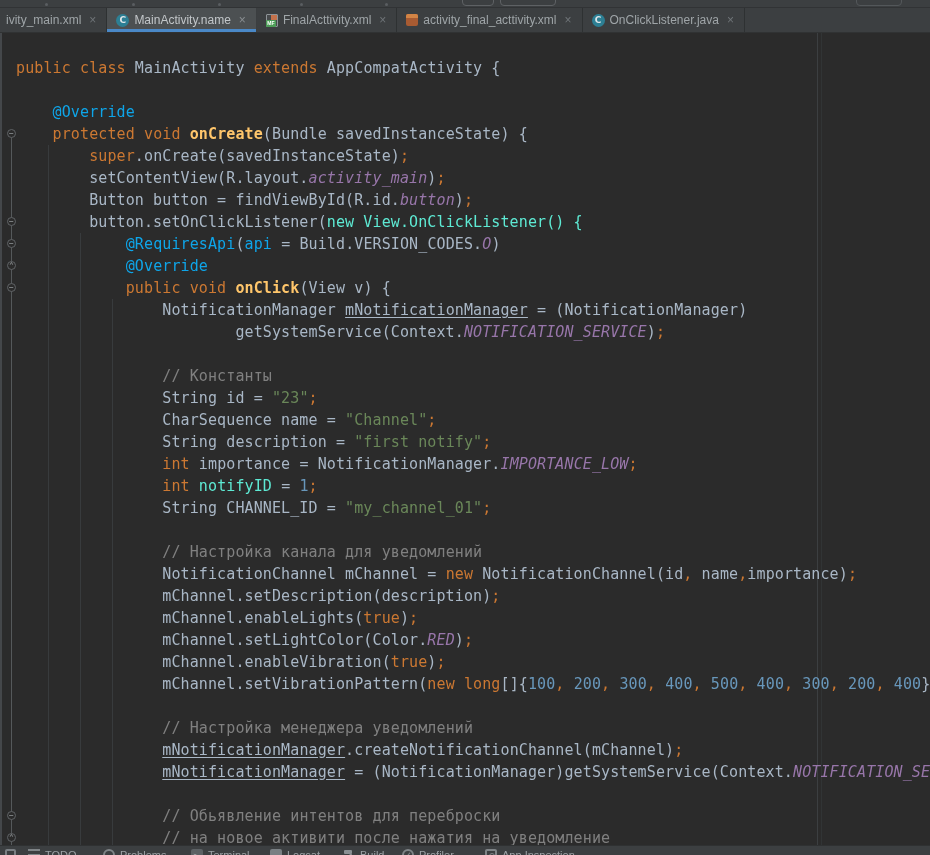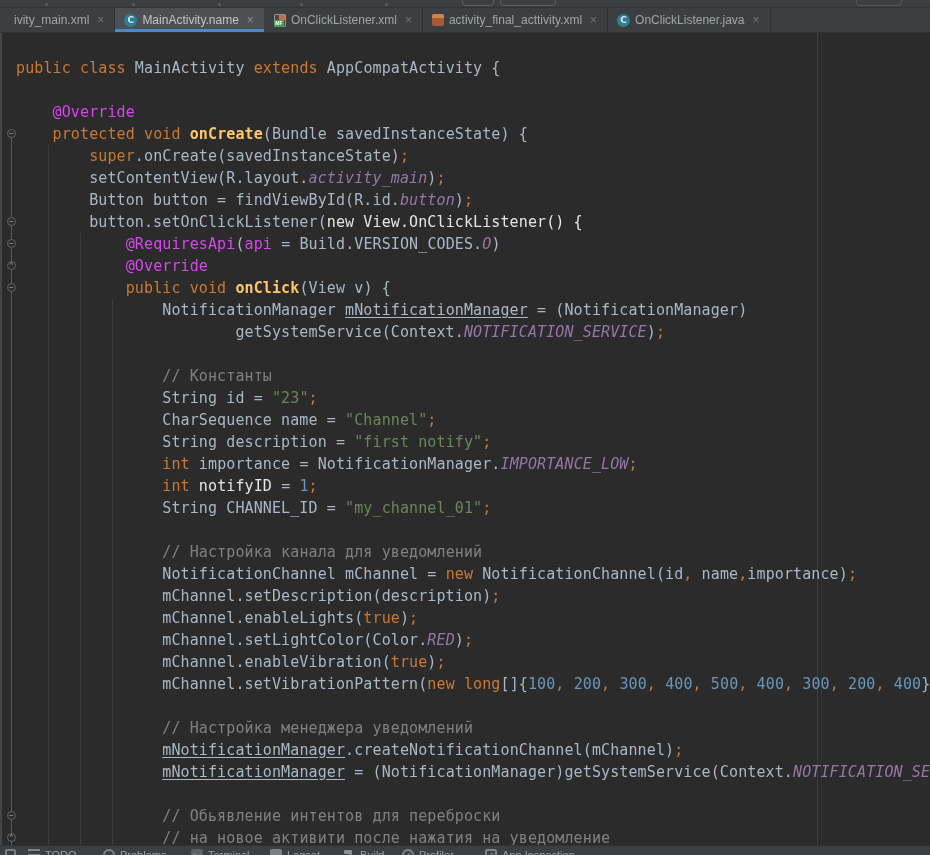--- a/index.html
+++ b/index.html
@@ -13,21 +13,21 @@
   .pill { position:absolute; top:-7px; height:13px; border:1px solid #5E6164; border-radius:4px; }
   .sdot { position:absolute; top:3px; width:3px; height:3px; border-radius:50%; background:#5A5E61; }
 
   
   .tabbar { position:absolute; left:0; top:8px; width:930px; height:25px; background:#3C3F41;
             display:flex; align-items:stretch; border-bottom:1px solid #303233; overflow:hidden; }
   .tab { position:relative; display:flex; align-items:center; gap:5px; padding:0 10px 0 9px;
          font-size:12px; color:#9FA5A8; white-space:nowrap; border-right:1px solid rgba(0,0,0,0.22);
          cursor:default; }
   .tab.active { background:#4C5052; color:#C2C6C9; }
-  .tab.cut { padding-left:14px; }
+  .tab.cut { padding-left:6px; }
   .tab .underline { position:absolute; left:0; right:0; bottom:0; height:3px; background:#4A88C7; }
   .tab .close { color:#6F7478; font-size:12px; margin-left:3px; line-height:1; }
   .tab.active .close { color:#898E92; }
   .ic-java { width:13px; height:13px; border-radius:50%; background:#2D7F94; color:#DFE6E9;
              font-size:9px; font-weight:bold; display:flex; align-items:center; justify-content:center;
              font-family:"DejaVu Sans", sans-serif; flex:0 0 auto; }
   .ic-manifest { position:relative; width:12px; height:13px; border:1px solid #8E9498;
                  border-radius:1px; background:#46494B; flex:0 0 auto; }
   .ic-manifest .fold { position:absolute; right:0; top:0; width:6px; height:5px; background:#C4714B; }
   .ic-manifest .mf { position:absolute; left:-1px; bottom:-1px; width:10px; height:7px; background:#4D9D58;
@@ -45,26 +45,26 @@
             font-family:"DejaVu Sans Mono", monospace; cursor:pointer; }
   .guide { position:absolute; width:1px; background:#383B3D; }
   .margin-guide { position:absolute; top:0; width:1px; height:812px; background:#3C3F41; }
   .margin-guide2 { position:absolute; top:0; width:1px; height:812px; background:#313435; }
   .code { position:absolute; left:16px; top:24px; font-family:"DejaVu Sans Mono", monospace;
           font-size:15px; letter-spacing:0.11px; line-height:22px; white-space:pre; color:#A9B7C6; }
   .cl { height:22px; }
   .tk-pl { color:#A9B7C6; }
   .tk-kw { color:#CC7832; }
   .tk-me { color:#FFC66B; font-weight:bold; }
-  .tk-an { color:#d946ef; }
+  .tk-an { color:#0ea5e9; }
   .tk-fi { color:#9876AA; font-style:italic; }
   .tk-st { color:#6A8759; }
   .tk-nu { color:#6897BB; }
   .tk-cm { color:#808080;margin-top:20px; }
-  .tk-di { color:#e5e5e5; }
+  .tk-di { color:#5eead4; }
   .tk-un { color:#A9B7C6; text-decoration:underline; text-underline-offset:2px; }
   .tk-se { color:#CC7832; }
 
   
   .bottombar { position:absolute; left:0; top:845px; width:930px; height:28px; background:#3C3F41;
                border-top:1px solid #2F3132; overflow:hidden; }
   .bb-item { position:absolute; top:2px; display:flex; align-items:flex-start; gap:5px;
              font-size:11px; color:#9CA1A5; line-height:14px; cursor:pointer; }
   .bb-ic { width:12px; height:12px; margin-top:1px; flex:0 0 auto; }
   .bbi-lines { background:repeating-linear-gradient(#7F8487 0 2px, transparent 2px 5px); }
@@ -118,21 +118,21 @@
         <span class="ic-java">C</span>
         <span>MainActivity.name</span>
         <span class="close">×</span>
         <div class="underline"></div>
       </div>
       <div class="tab">
         <span class="ic-manifest">
           <span class="fold"></span>
           <span class="mf">MF</span>
         </span>
-        <span>OnClickListener.xml</span>
+        <span>FinalActtivity.xml</span>
         <span class="close">×</span>
       </div>
       <div class="tab">
         <span class="ic-layout">
           <div class="top"></div>
         </span>
         <span>activity_final_acttivity.xml</span>
         <span class="close">×</span>
       </div>
       <div class="tab">

